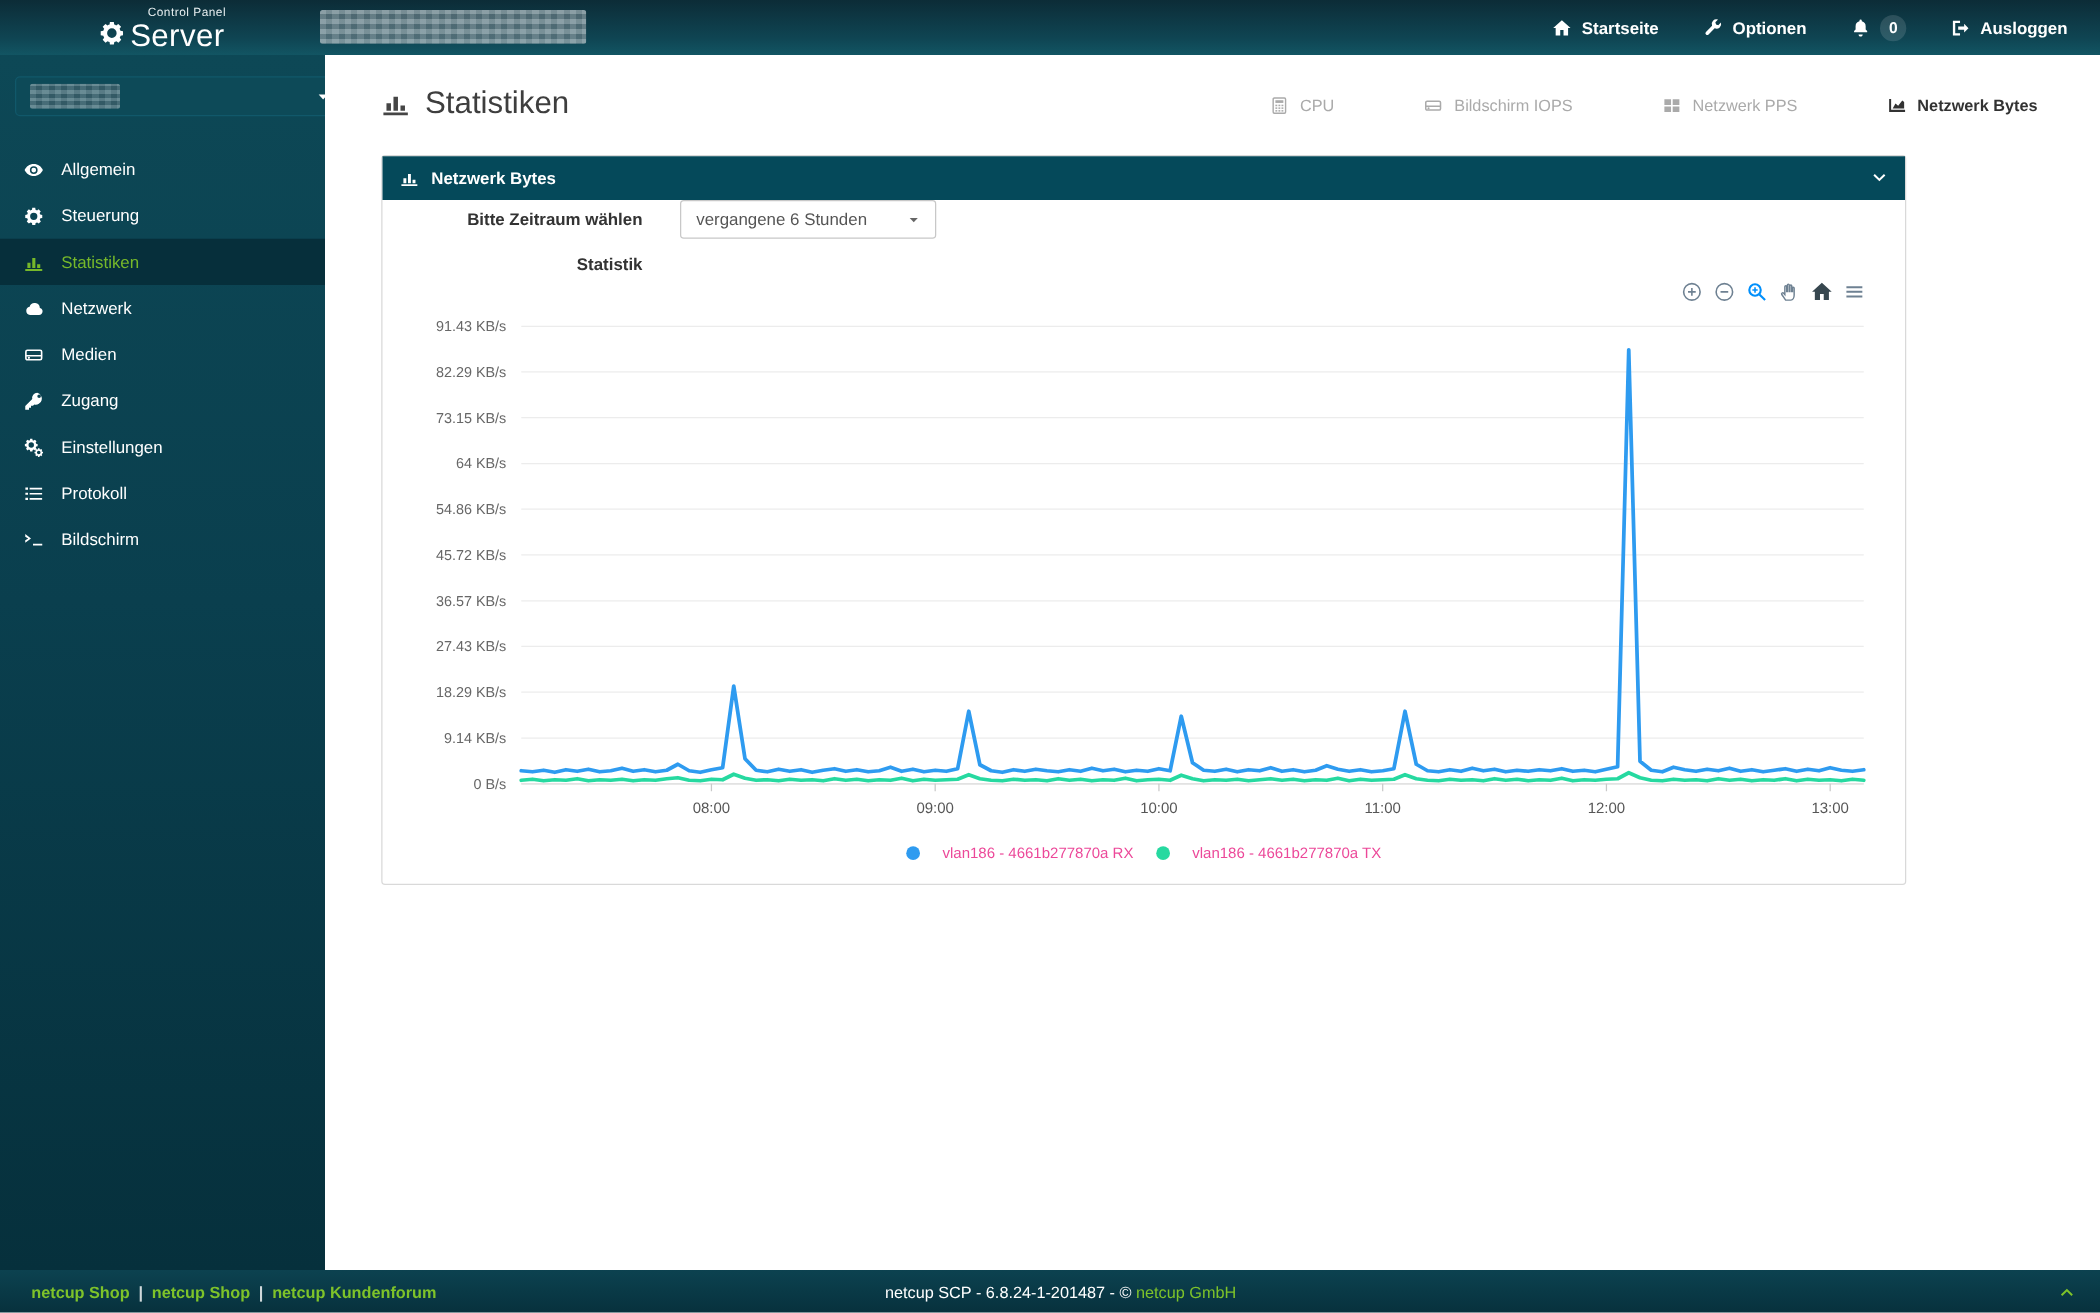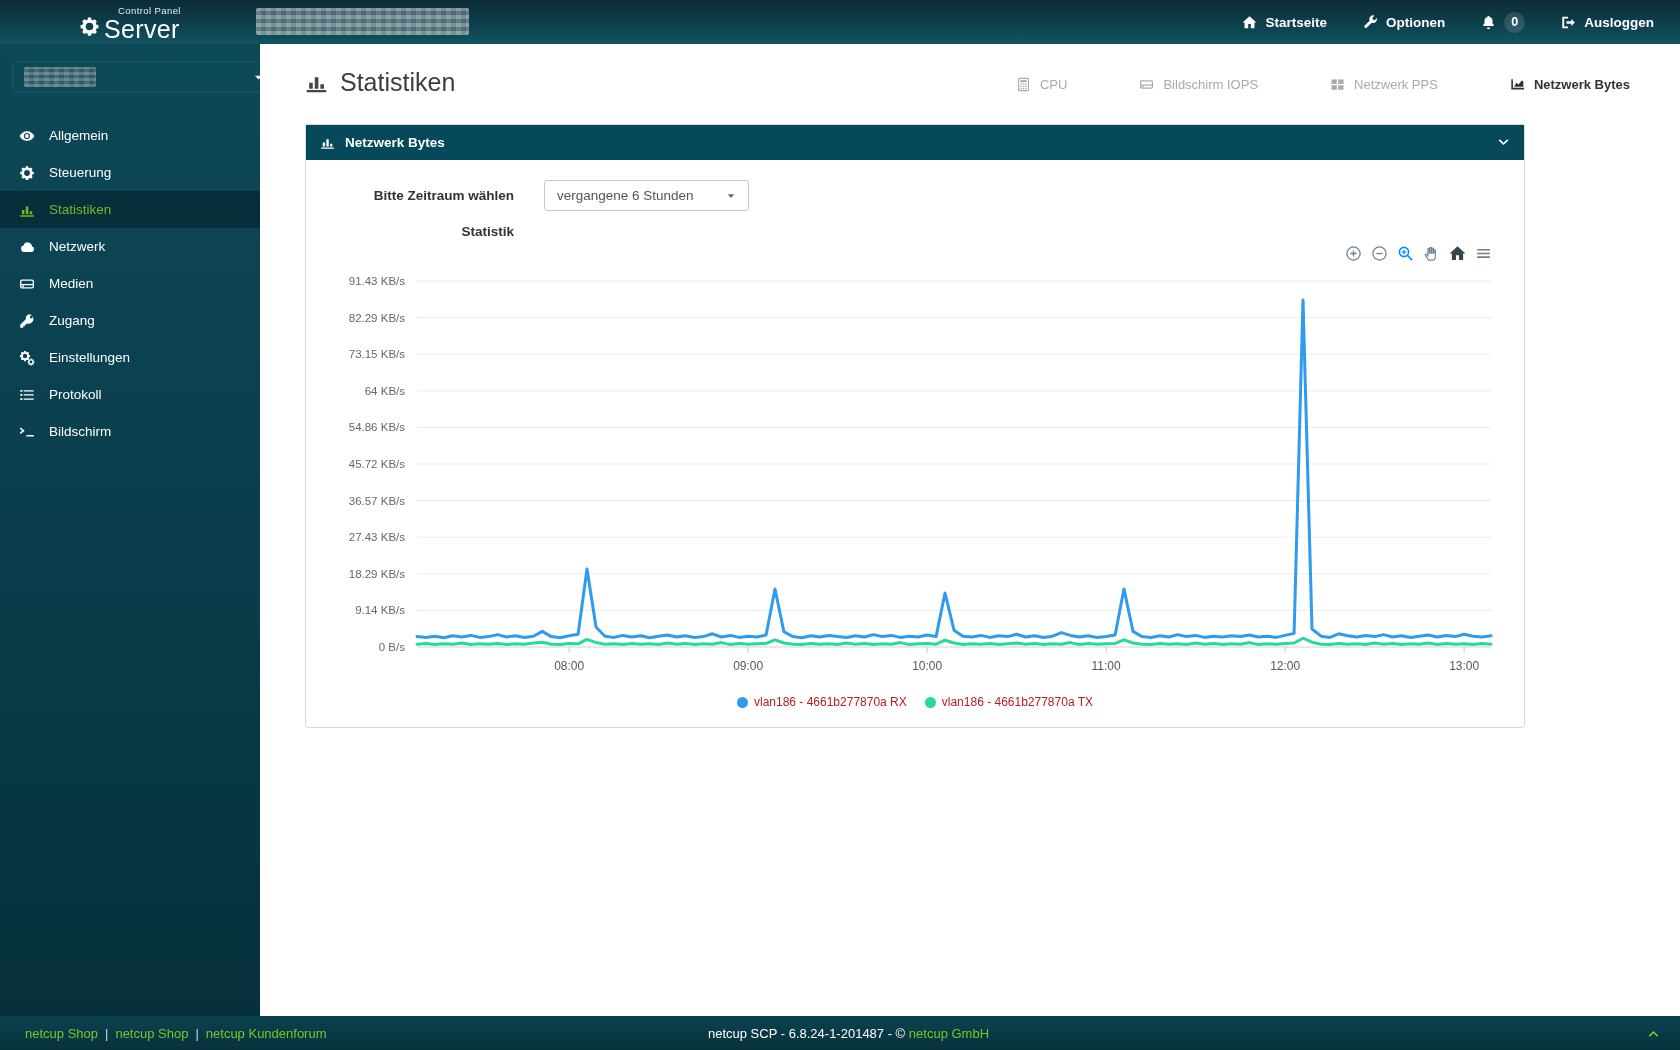--- a/index.html
+++ b/index.html
@@ -53,46 +53,46 @@
   .tab { display:flex; align-items:center; gap:9px; font-size:13px; color:#aaaaaa; cursor:pointer; }
   .tab .ic { width:15px; height:15px; fill:currentColor; }
   .tab.active { color:#323232; font-weight:700; }
 
   .panel { margin:27px 0 0 45px; width:1220px; border:1px solid #d9d9d9; border-radius:3px; background:#fff; }
   .panel-header { height:35px; background:#05495a; color:#fff; display:flex; align-items:center;
     padding:0 14px; font-size:13.5px; font-weight:600; gap:10px; }
   .panel-header .ic { width:15px; height:15px; fill:#fff; }
   .panel-chevron { margin-left:auto; cursor:pointer; display:flex; }
   .panel-chevron .ic { width:13px; height:13px; fill:#fff; }
-  .panel-body { padding:20px 18px 8px; }
+  .panel-body { padding:0 18px 8px; }
 
   .form-row { display:flex; align-items:center; margin-bottom:13px; }
   .form-label { width:190px; text-align:right; font-weight:700; font-size:13.5px; color:#333; }
   .control { margin-left:30px; }
   .select { width:205px; height:31px; border:1px solid #c8c8c8; border-radius:3px; background:#fff;
     display:flex; align-items:center; padding:0 12px; font-size:13.5px; color:#555; cursor:pointer; }
   .select .ic { width:10px; height:10px; fill:#666; margin-left:auto; }
 
   .chart-toolbar { display:flex; justify-content:flex-end; align-items:center; gap:9px;
     padding-right:14px; height:24px; margin-top:2px; color:#6e8192; }
   .tool { display:flex; cursor:pointer; color:#6e8192; }
   .tool .ic { width:17px; height:17px; fill:currentColor; }
   .tool.active { color:#008FFB; }
   .tool.dark { color:#37474f; }
 
   #chart-svg { display:block; width:1180px; height:430px; margin:0 auto; }
   .chart-legend { display:flex; justify-content:center; gap:18px; padding:0 0 10px; }
-  .legend-item { display:flex; align-items:center; gap:6px; font-size:12px; color:#b91c1c; cursor:pointer; }
+  .legend-item { display:flex; align-items:center; gap:18px; font-size:12px; color:#ec4899; cursor:pointer; }
   .legend-dot { width:11px; height:11px; border-radius:50%; }
 
   
   .footer { position:absolute; bottom:0; left:0; right:0; height:34px;
     background:linear-gradient(180deg,#0c4250 0%,#07313d 100%);
     display:flex; align-items:center; font-size:13px; color:#fff; z-index:5; }
-  .footer-links { padding-left:25px; display:flex; gap:7px; z-index:2; }
+  .footer-links { padding-left:25px; display:flex; gap:7px; z-index:2;font-weight:bold; }
   .footer-links a { color:#7ec32a; text-decoration:none; cursor:pointer; }
   .footer-sep { color:#cfd8da; }
   .footer-center { position:absolute; left:17px; right:0; text-align:center; color:#fff; }
   .footer-company { color:#7ec32a; cursor:pointer; }
   .footer-top { margin-left:auto; padding-right:20px; color:#7ec32a; cursor:pointer; display:flex; z-index:2; }
   .footer-top .ic { width:13px; height:13px; fill:currentColor; }
   .hidden-defs { position:absolute; width:0; height:0; overflow:hidden; }
 </style>
 </head>
 <body>

